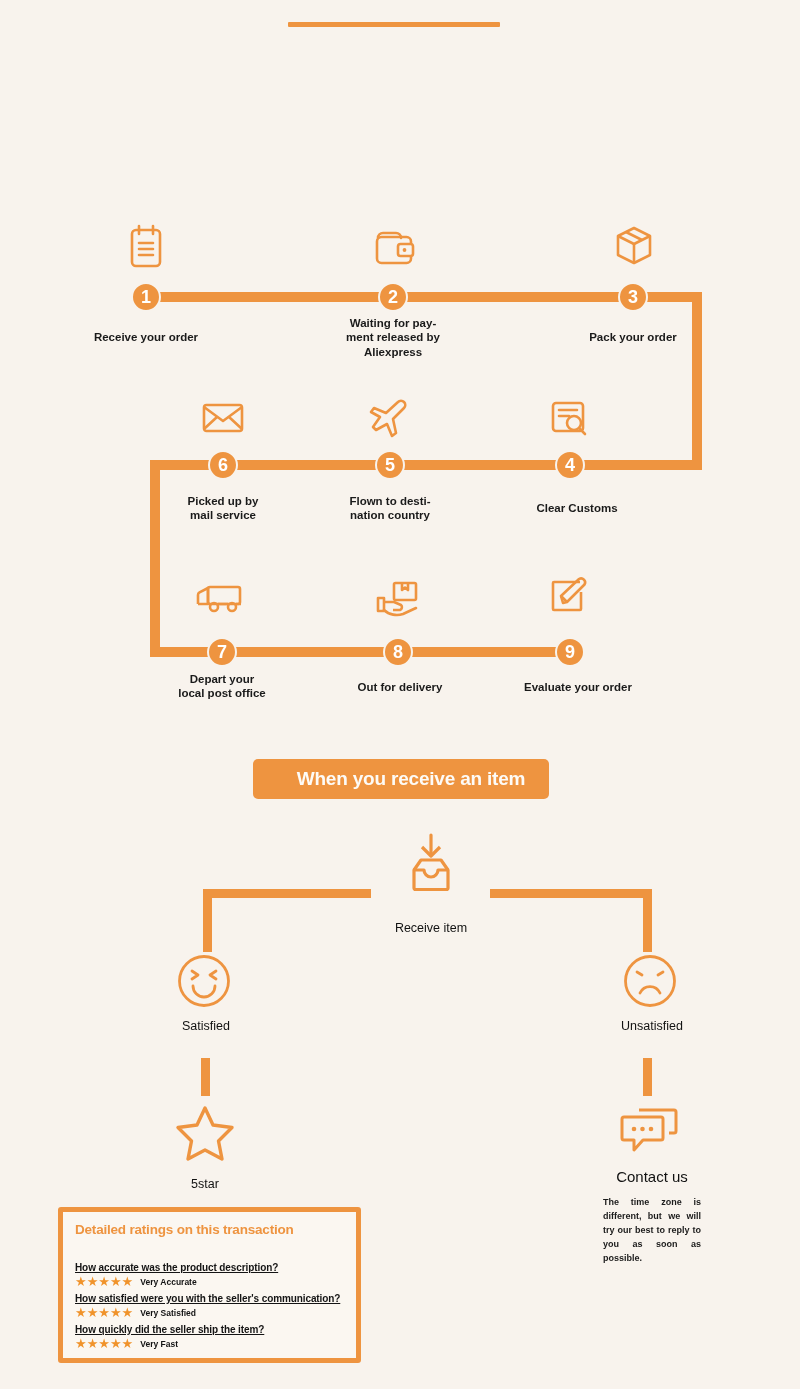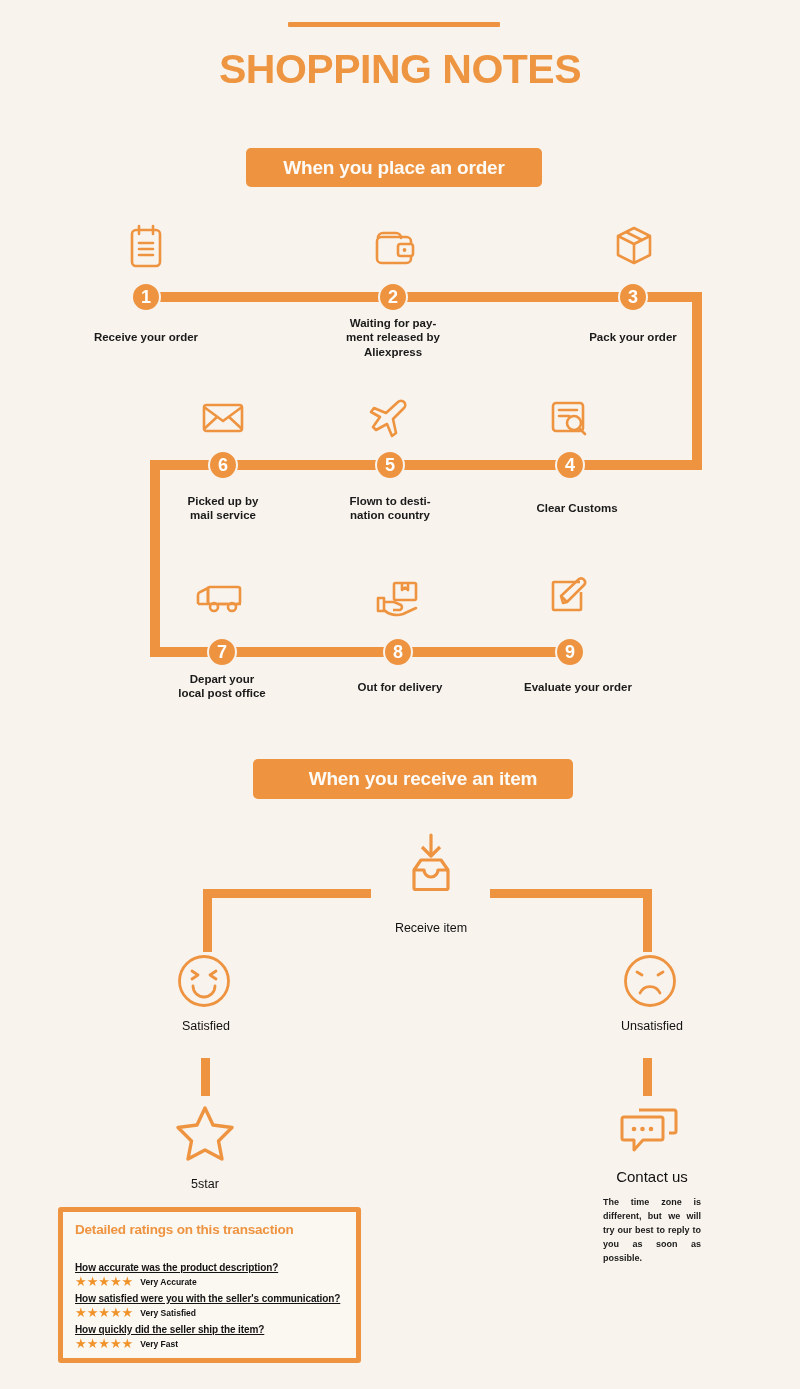--- a/index.html
+++ b/index.html
@@ -27,21 +27,21 @@
   
   .pill {
     position: absolute;
     background: #EE9440; color: #FDFBF7;
     border-radius: 5px;
     font-size: 19px; font-weight: 700;
     display: flex; align-items: center; justify-content: center;
     letter-spacing: -0.2px;
   }
   #pill-1 { left: 246px; top: 148px; width: 296px; height: 39px; }
-  #pill-2 { left: 253px; top: 759px; width: 320px; height: 40px; padding-left: 20px; }
+  #pill-2 { left: 253px; top: 759px; width: 296px; height: 40px; padding-left: 20px; }
 
   
   .track { position: absolute; background: #EE9440; }
 
   
   .node {
     position: absolute; width: 30px; height: 30px; border-radius: 50%;
     background: #EE9440; color: #FFFFFF;
     display: flex; align-items: center; justify-content: center;
     font-size: 18px; font-weight: 700;
@@ -93,23 +93,21 @@
   .rating-row { display: flex; align-items: center; gap: 7px; margin-bottom: 5px; }
   .stars { display: flex; gap: 1px; color: #F0932B; font-size: 13px; line-height: 1; letter-spacing: 0; }
   .rating-val { font-size: 8.5px; font-weight: 700; color: #141414; }
 </style>
 </head>
 <body>
 
 <div id="page">
 
   <div class="title-rule"></div>
-  <div class="page-title">SHOPPING NOTES</div>
-
-  <div class="pill" id="pill-1">When you place an order</div>
+
 
   <div class="track" style="left:146px; top:292px; width:556px; height:10px;"></div>
 
   <div class="track" style="left:692px; top:292px; width:10px; height:178px;"></div>
 
   <div class="track" style="left:150px; top:460px; width:552px; height:10px;"></div>
 
   <div class="track" style="left:150px; top:460px; width:10px; height:192px;"></div>
 
   <div class="track" style="left:150px; top:647px; width:422px; height:10px;"></div>

